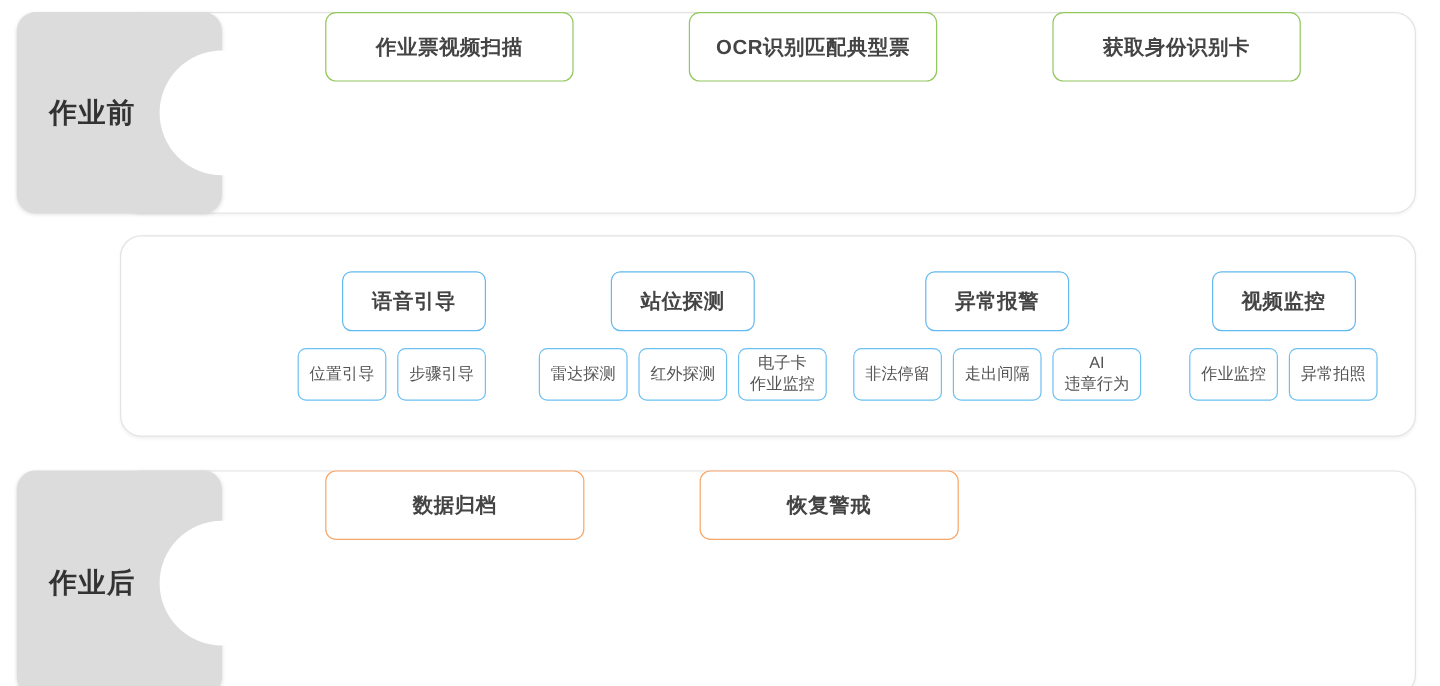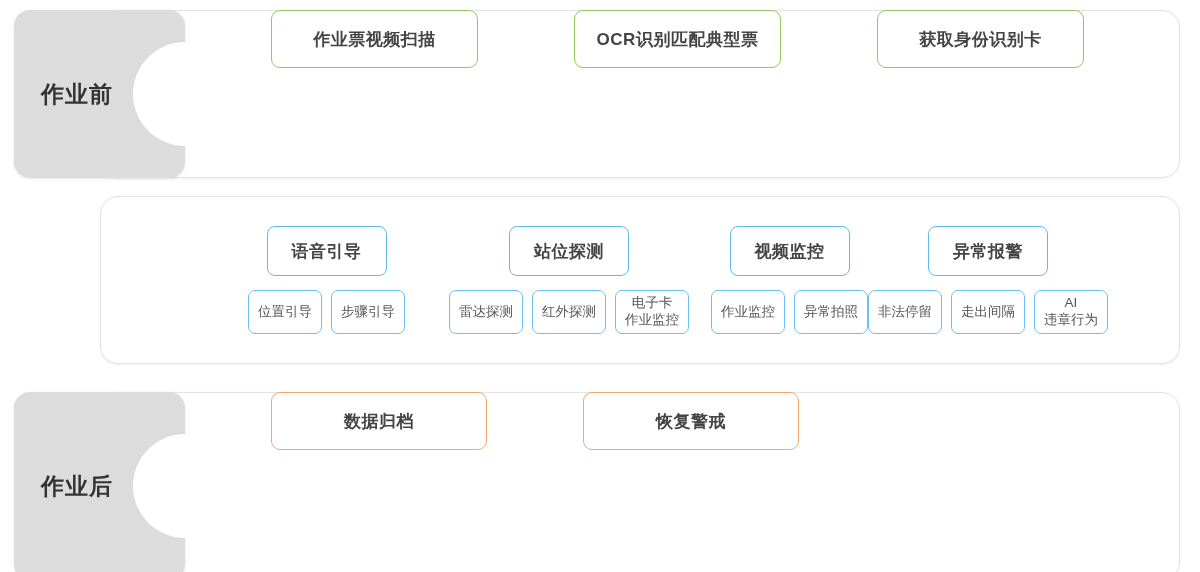--- a/index.html
+++ b/index.html
@@ -178,21 +178,21 @@
     box-sizing: border-box;
     margin-right: 9px;
     line-height: 1.25;
     text-align: center;
     white-space: nowrap;
   }
   .sub-box:last-child { margin-right: 0; }
   .sub-line { display: block; }
 
   
-  .group-voice   { margin-right: 44px; }
+  .group-voice   { margin-right: 44px; align-items: flex-end; }
   .group-station { margin-right: 22px; }
   .group-alarm   { margin-right: 40px; }
   .group-video   { margin-right: 0; }
 </style>
 </head>
 <body>
 
 <div class="board">
 
   <div class="phase-row row-before">
@@ -235,44 +235,44 @@
             <div class="sub-box">
               <span class="sub-line">红外探测</span>
             </div>
             <div class="sub-box">
               <span class="sub-line">电子卡</span>
               <span class="sub-line">作业监控</span>
             </div>
           </div>
         </div>
 
+        <div class="group group-alarm">
+          <div class="group-head">异常报警</div>
+          <div class="group-subs">
+            <div class="sub-box">
+              <span class="sub-line">非法停留</span>
+            </div>
+            <div class="sub-box">
+              <span class="sub-line">走出间隔</span>
+            </div>
+            <div class="sub-box">
+              <span class="sub-line">AI</span>
+              <span class="sub-line">违章行为</span>
+            </div>
+          </div>
+        </div>
+
         <div class="group group-video">
           <div class="group-head">视频监控</div>
           <div class="group-subs">
             <div class="sub-box">
               <span class="sub-line">作业监控</span>
             </div>
             <div class="sub-box">
               <span class="sub-line">异常拍照</span>
-            </div>
-          </div>
-        </div>
-
-        <div class="group group-alarm">
-          <div class="group-head">异常报警</div>
-          <div class="group-subs">
-            <div class="sub-box">
-              <span class="sub-line">非法停留</span>
-            </div>
-            <div class="sub-box">
-              <span class="sub-line">走出间隔</span>
-            </div>
-            <div class="sub-box">
-              <span class="sub-line">AI</span>
-              <span class="sub-line">违章行为</span>
             </div>
           </div>
         </div>
 
       </div>
     </div>
   </div>
 
   <div class="phase-row row-after">
     <div class="phase-card"></div>

